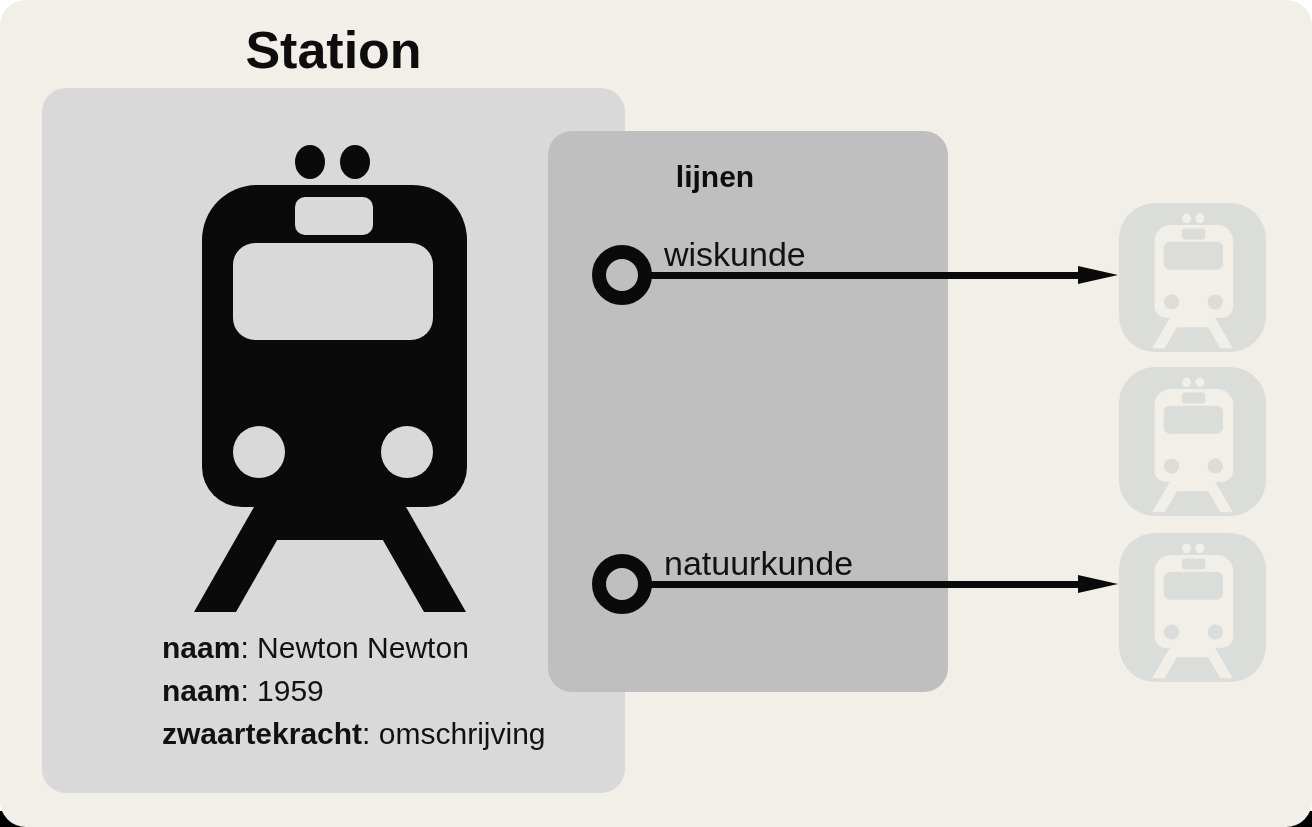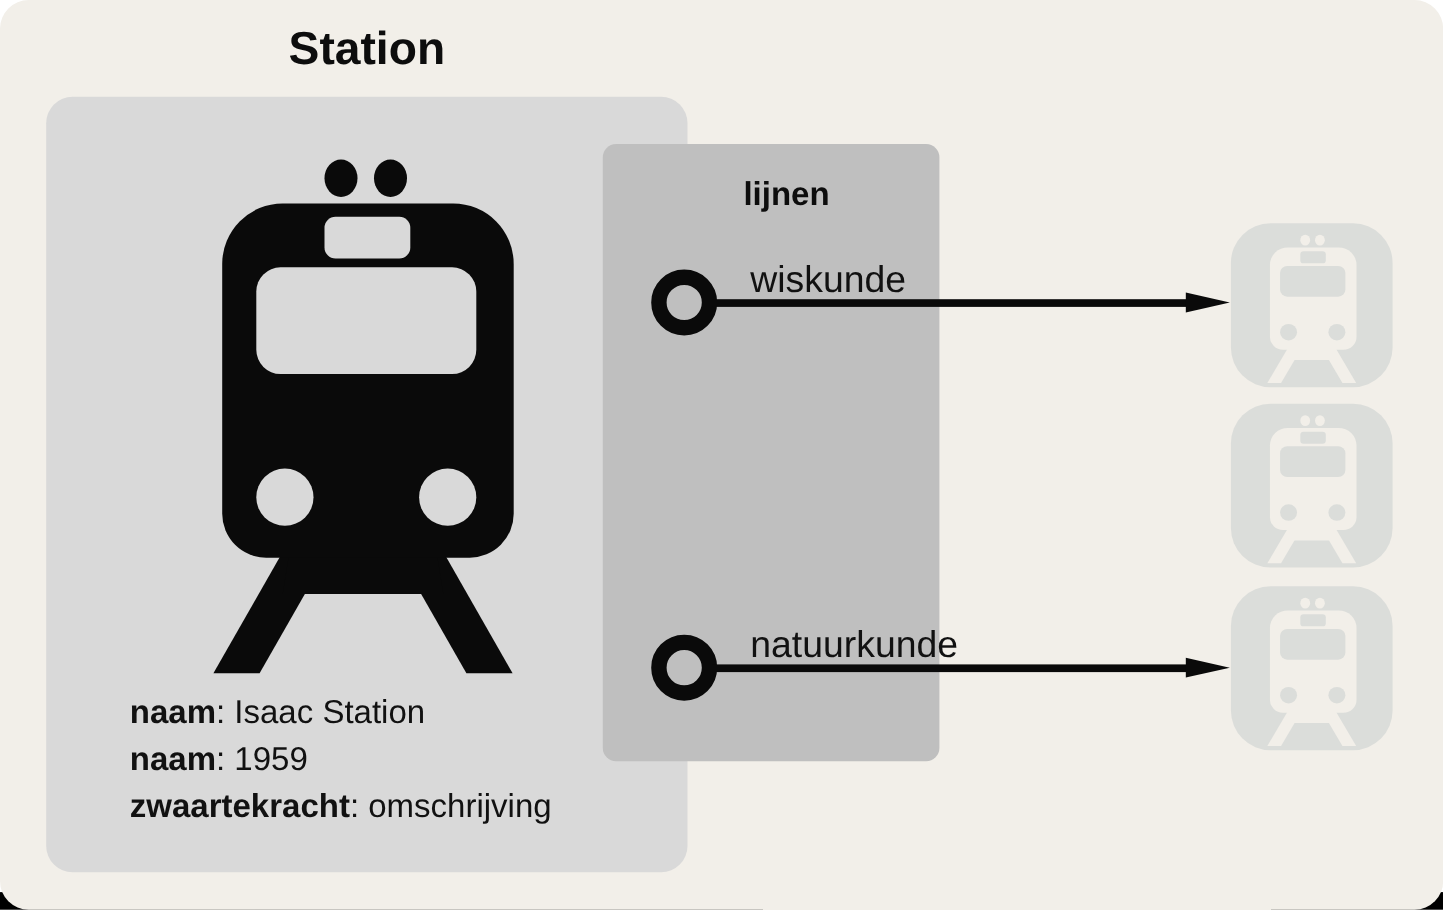--- a/index.html
+++ b/index.html
@@ -25,21 +25,21 @@
     height: 827px;
     background: #f2efe9;
     border-radius: 26px;
     z-index: 1;
   }
   .stage * { position: absolute; box-sizing: border-box; }
 
   .diagram-title {
     left: 42px; top: 20px; width: 583px;
     text-align: center;
-    font-size: 42px;
+    font-size: 52px;
     font-weight: bold;
     color: #0d0d0d;
     letter-spacing: 0px;
   }
 
   .station-panel {
     left: 42px; top: 88px;
     width: 583px; height: 705px;
     background: #d9d9d9;
     border-radius: 24px;
@@ -55,47 +55,47 @@
   .station-attrs {
     left: 118px; top: 626px;
     width: 480px;
     font-size: 30px;
     line-height: 43px;
     color: #111111;
     z-index: 2;
     position: absolute;
   }
   .station-attrs .attr-line { position: relative; display: block; }
-  .station-attrs .attr-label { position: relative; font-weight: bold; }
+  .station-attrs .attr-label { position: relative; font-weight: bold; margin-left: 44px; }
   .station-attrs .attr-sep,
   .station-attrs .attr-value { position: relative; font-weight: normal; }
 
   .lines-panel {
     left: 548px; top: 131px;
-    width: 306px; height: 561px;
+    width: 400px; height: 561px;
     background: #bfbfbf;
-    border-radius: 12px;
+    border-radius: 24px;
     z-index: 2;
   }
   .lines-panel-title {
     left: 0; top: 29px; width: 334px;
     text-align: center;
     font-size: 30px;
     font-weight: bold;
     color: #0d0d0d;
   }
 
   .line-row {
     left: 592px;
     width: 526px; height: 60px;
     z-index: 3;
   }
   .row-1 { top: 245px; }
   .row-2 { top: 411px; }
-  .row-3 { top: 577px; }
+  .row-3 { top: 554px; }
 
   .terminal-ring {
     left: 0; top: 0;
     width: 60px; height: 60px;
     border: 14px solid #0a0a0a;
     border-radius: 50%;
     background: transparent;
   }
   .connector {
     left: 56px; right: 38px;
@@ -108,21 +108,20 @@
     border-top: 9px solid transparent;
     border-bottom: 9px solid transparent;
     border-left: 40px solid #0a0a0a;
   }
   .line-label {
     left: 72px; bottom: 34px;
     font-size: 34px;
     line-height: 1;
     color: #111111;
     white-space: nowrap;
-    margin-left: 18px;
   }
 
   .dest-tile {
     left: 1119px;
     width: 147px; height: 149px;
     background: #dbddda;
     border-radius: 36px;
     z-index: 2;
   }
   .tile-1 { top: 203px; }
@@ -151,21 +150,21 @@
     <path d="M 87,45 H 242 A 55,55 0 0 1 297,100 V 327 A 40,40 0 0 1 257,367 H 72 A 40,40 0 0 1 32,327 V 100 A 55,55 0 0 1 87,45 Z" fill="#0a0a0a"></path>
     <rect x="125" y="57" width="78" height="38" rx="10" fill="#d9d9d9"></rect>
     <rect x="63" y="103" width="200" height="97" rx="22" fill="#d9d9d9"></rect>
     <circle cx="89" cy="312" r="26" fill="#d9d9d9"></circle>
     <circle cx="237" cy="312" r="26" fill="#d9d9d9"></circle>
     <ellipse cx="140" cy="22" rx="15" ry="17" fill="#0a0a0a"></ellipse>
     <ellipse cx="185" cy="22" rx="15" ry="17" fill="#0a0a0a"></ellipse>
   </svg>
 
   <div class="station-attrs">
-    <span class="attr-line"><span class="attr-label">naam</span><span class="attr-sep">: </span><span class="attr-value">Isaac Station</span></span>
+    <span class="attr-line"><span class="attr-label">naam</span><span class="attr-sep">: </span><span class="attr-value">Newton Newton</span></span>
     <span class="attr-line"><span class="attr-label">naam</span><span class="attr-sep">: </span><span class="attr-value">1959</span></span>
     <span class="attr-line"><span class="attr-label">zwaartekracht</span><span class="attr-sep">: </span><span class="attr-value">omschrijving</span></span>
   </div>
 
   <div class="lines-panel">
     <div class="lines-panel-title">lijnen</div>
   </div>
 
   <div class="line-row row-1">
     <div class="terminal-ring"></div>

